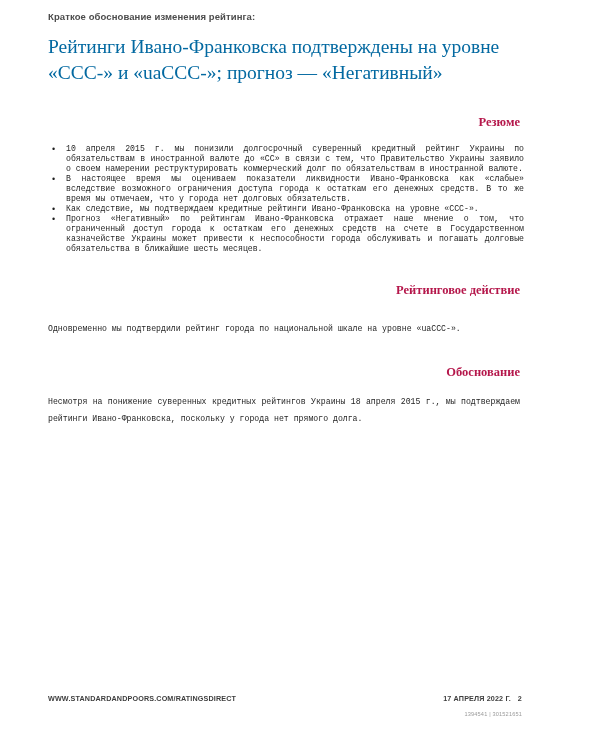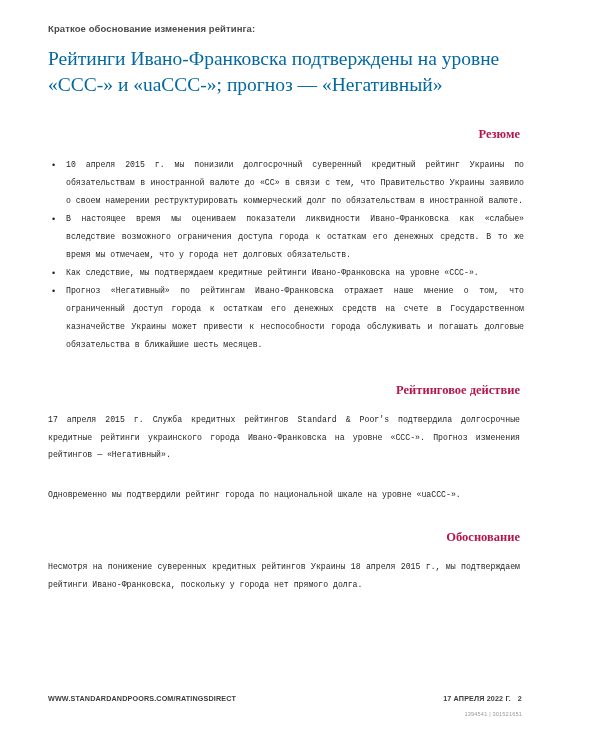--- a/index.html
+++ b/index.html
@@ -20,21 +20,21 @@
     position: absolute;
     left: 0;
     top: 0;
     width: 608px;
     height: 730px;
     background: #ffffff;
   }
   .content {
     position: absolute;
     left: 48px;
-    top: 22px;
+    top: 10px;
     width: 472px;
   }
 
   
   .kicker {
     font-family: "Liberation Sans", "DejaVu Sans", sans-serif;
     font-size: 9.5px;
     font-weight: bold;
     color: #4c4c4c;
     letter-spacing: 0.01em;
@@ -81,21 +81,21 @@
     list-style: none;
     margin: 14px 0 0 0;
     padding: 0;
   }
   ul.bullets > li {
     position: relative;
     padding-left: 14px;
     margin: 0 0 0 4px;
     font-family: "Liberation Mono", "DejaVu Sans Mono", monospace;
     font-size: 8.2px;
-    line-height: 18px;
+    line-height: 10px;
     color: #1f1f1f;
     text-align: justify;
     width: 458px;
   }
   ul.bullets > li::before {
     content: "\2022";
     position: absolute;
     left: 0;
     top: -0.5px;
     font-family: "Liberation Sans", "DejaVu Sans", sans-serif;
@@ -154,21 +154,20 @@
 
     <ul class="bullets">
       <li>10 апреля 2015 г. мы понизили долгосрочный суверенный кредитный рейтинг Украины по обязательствам в иностранной валюте до «CC» в связи с тем, что Правительство Украины заявило о своем намерении реструктурировать коммерческий долг по обязательствам в иностранной валюте.</li>
       <li>В настоящее время мы оцениваем показатели ликвидности Ивано-Франковска как «слабые» вследствие возможного ограничения доступа города к остаткам его денежных средств. В то же время мы отмечаем, что у города нет долговых обязательств.</li>
       <li>Как следствие, мы подтверждаем кредитные рейтинги Ивано-Франковска на уровне «CCC-».</li>
       <li>Прогноз «Негативный» по рейтингам Ивано-Франковска отражает наше мнение о том, что ограниченный доступ города к остаткам его денежных средств на счете в Государственном казначействе Украины может привести к неспособности города обслуживать и погашать долговые обязательства в ближайшие шесть месяцев.</li>
     </ul>
 
     <h2 class="section-head sec-action">Рейтинговое действие</h2>
 
-    <p class="body-text para">17 апреля 2015 г. Служба кредитных рейтингов Standard &amp; Poor's подтвердила долгосрочные кредитные рейтинги украинского города Ивано-Франковска на уровне «CCC-». Прогноз изменения рейтингов — «Негативный».</p>
 
     <p class="body-text para gap">Одновременно мы подтвердили рейтинг города по национальной шкале на уровне «uaCCC-».</p>
 
     <h2 class="section-head sec-basis">Обоснование</h2>
 
     <p class="body-text para">Несмотря на понижение суверенных кредитных рейтингов Украины 18 апреля 2015 г., мы подтверждаем рейтинги Ивано-Франковска, поскольку у города нет прямого долга.</p>
 
   </div>
 
   <div class="footer">

